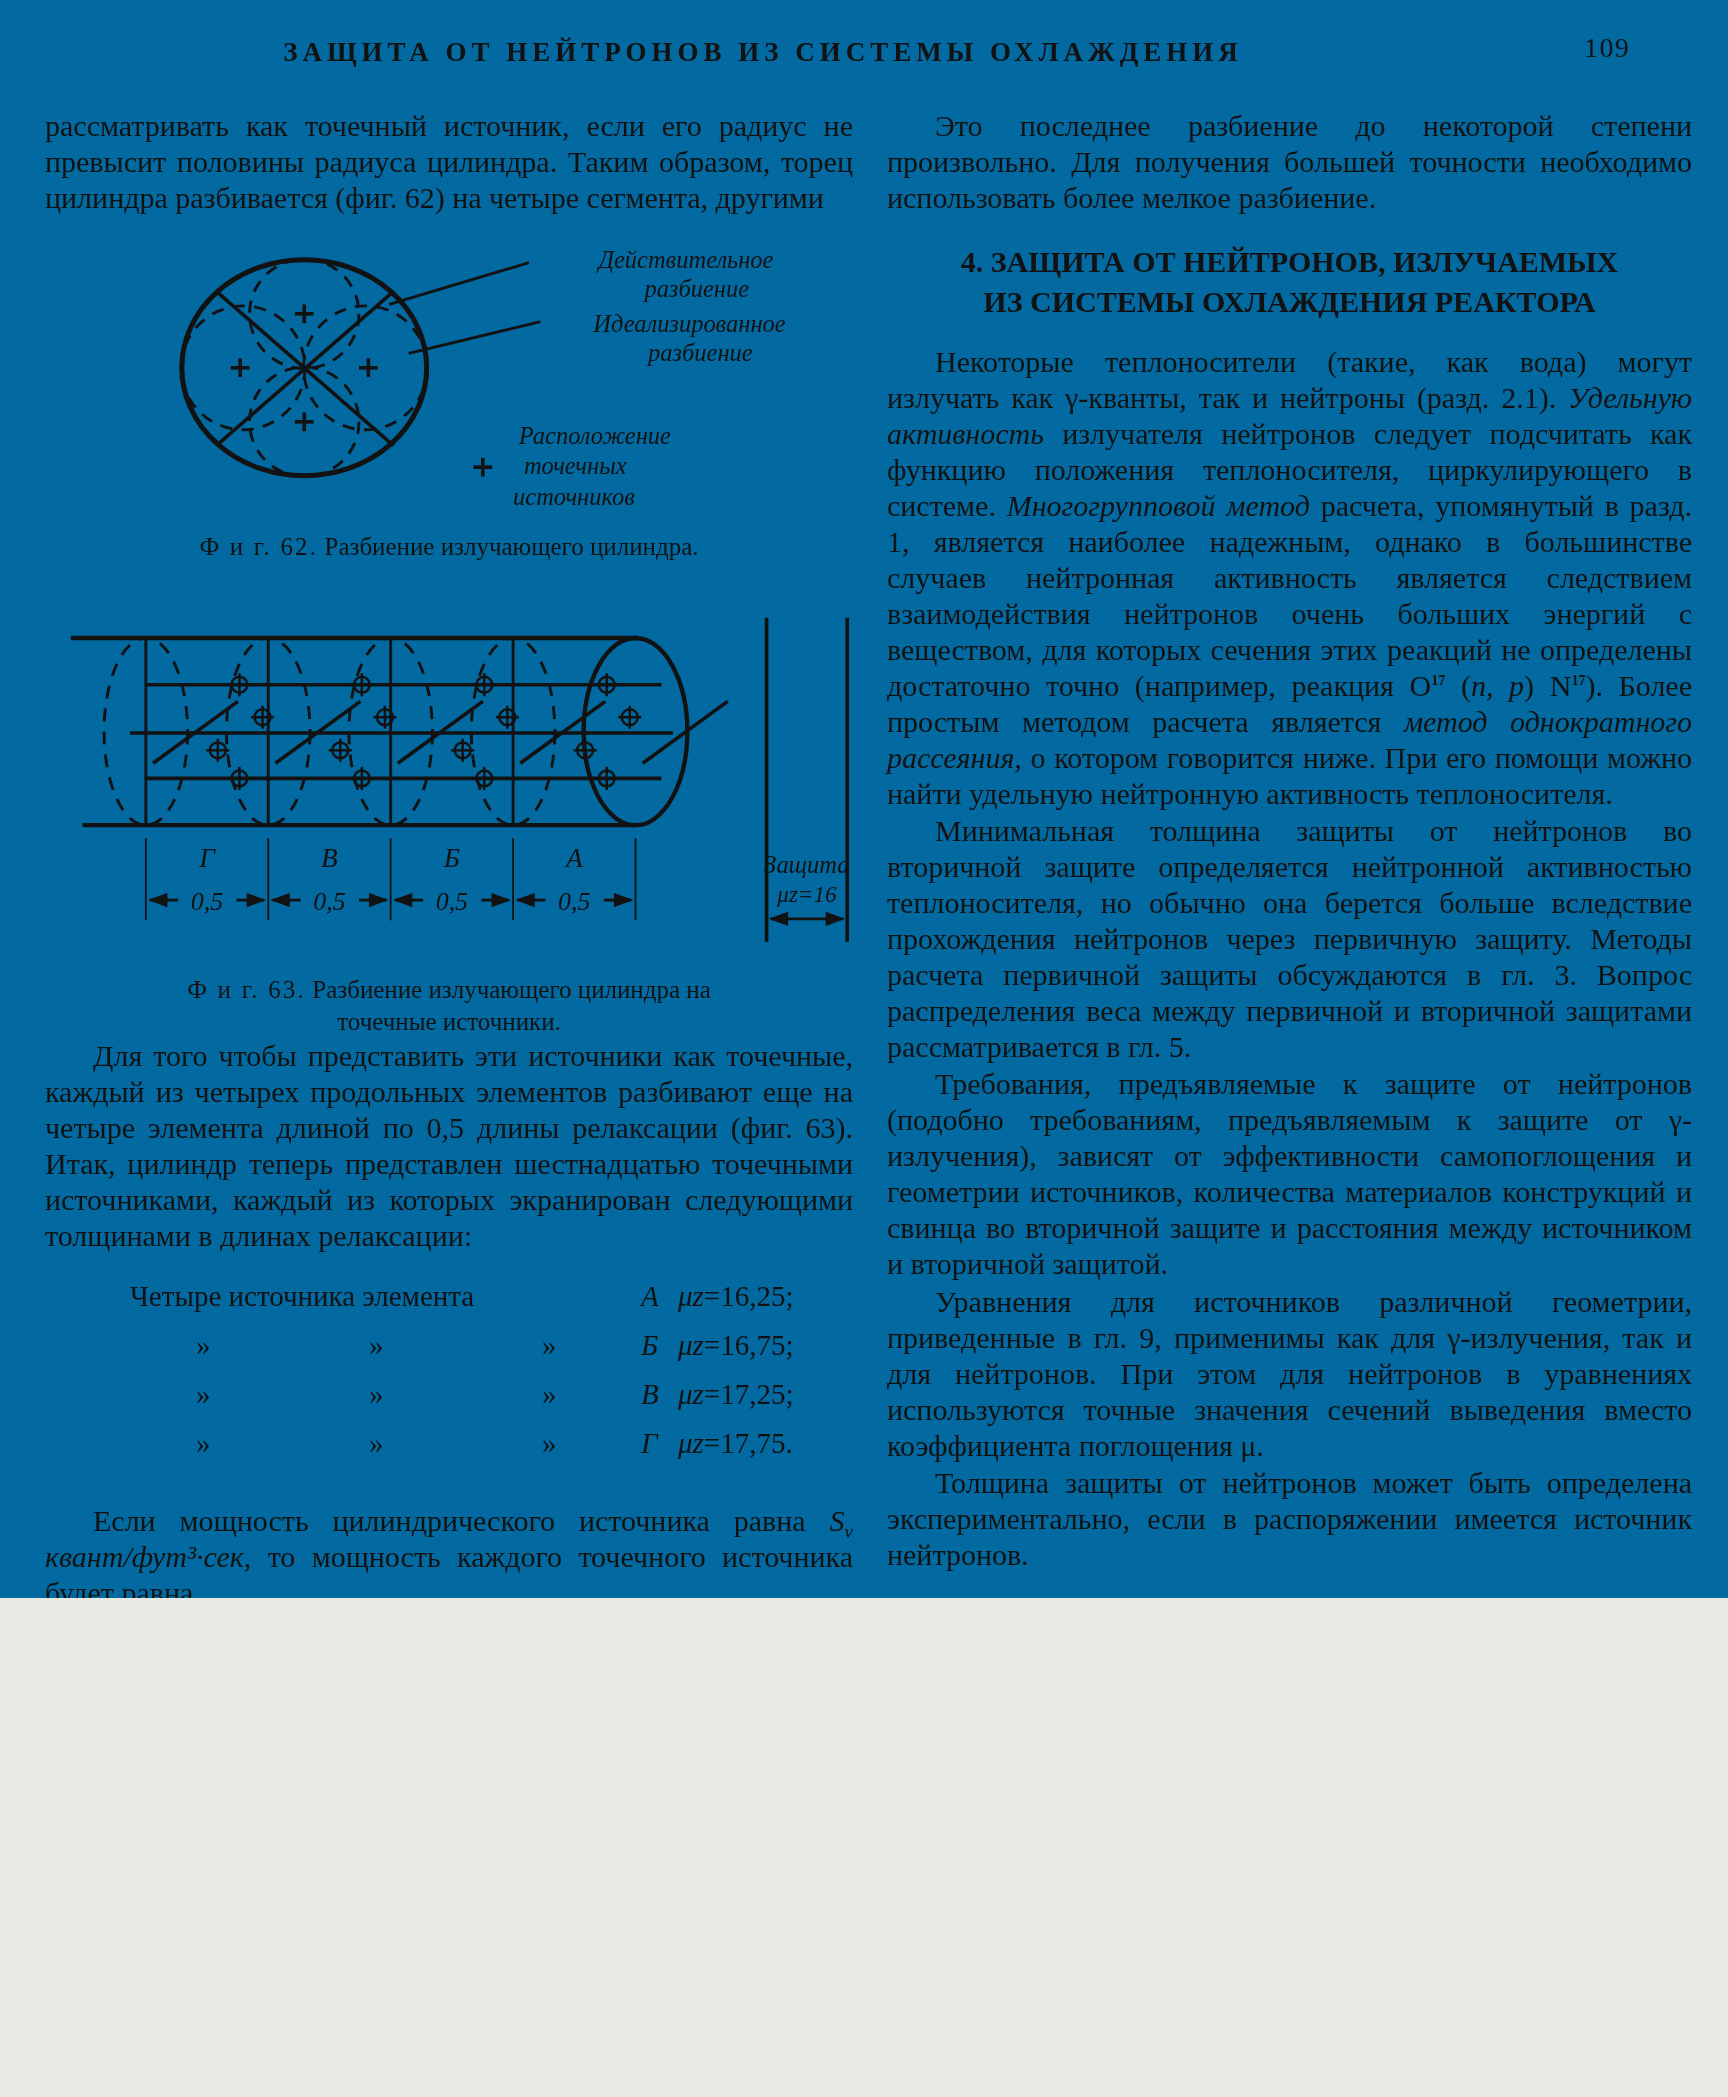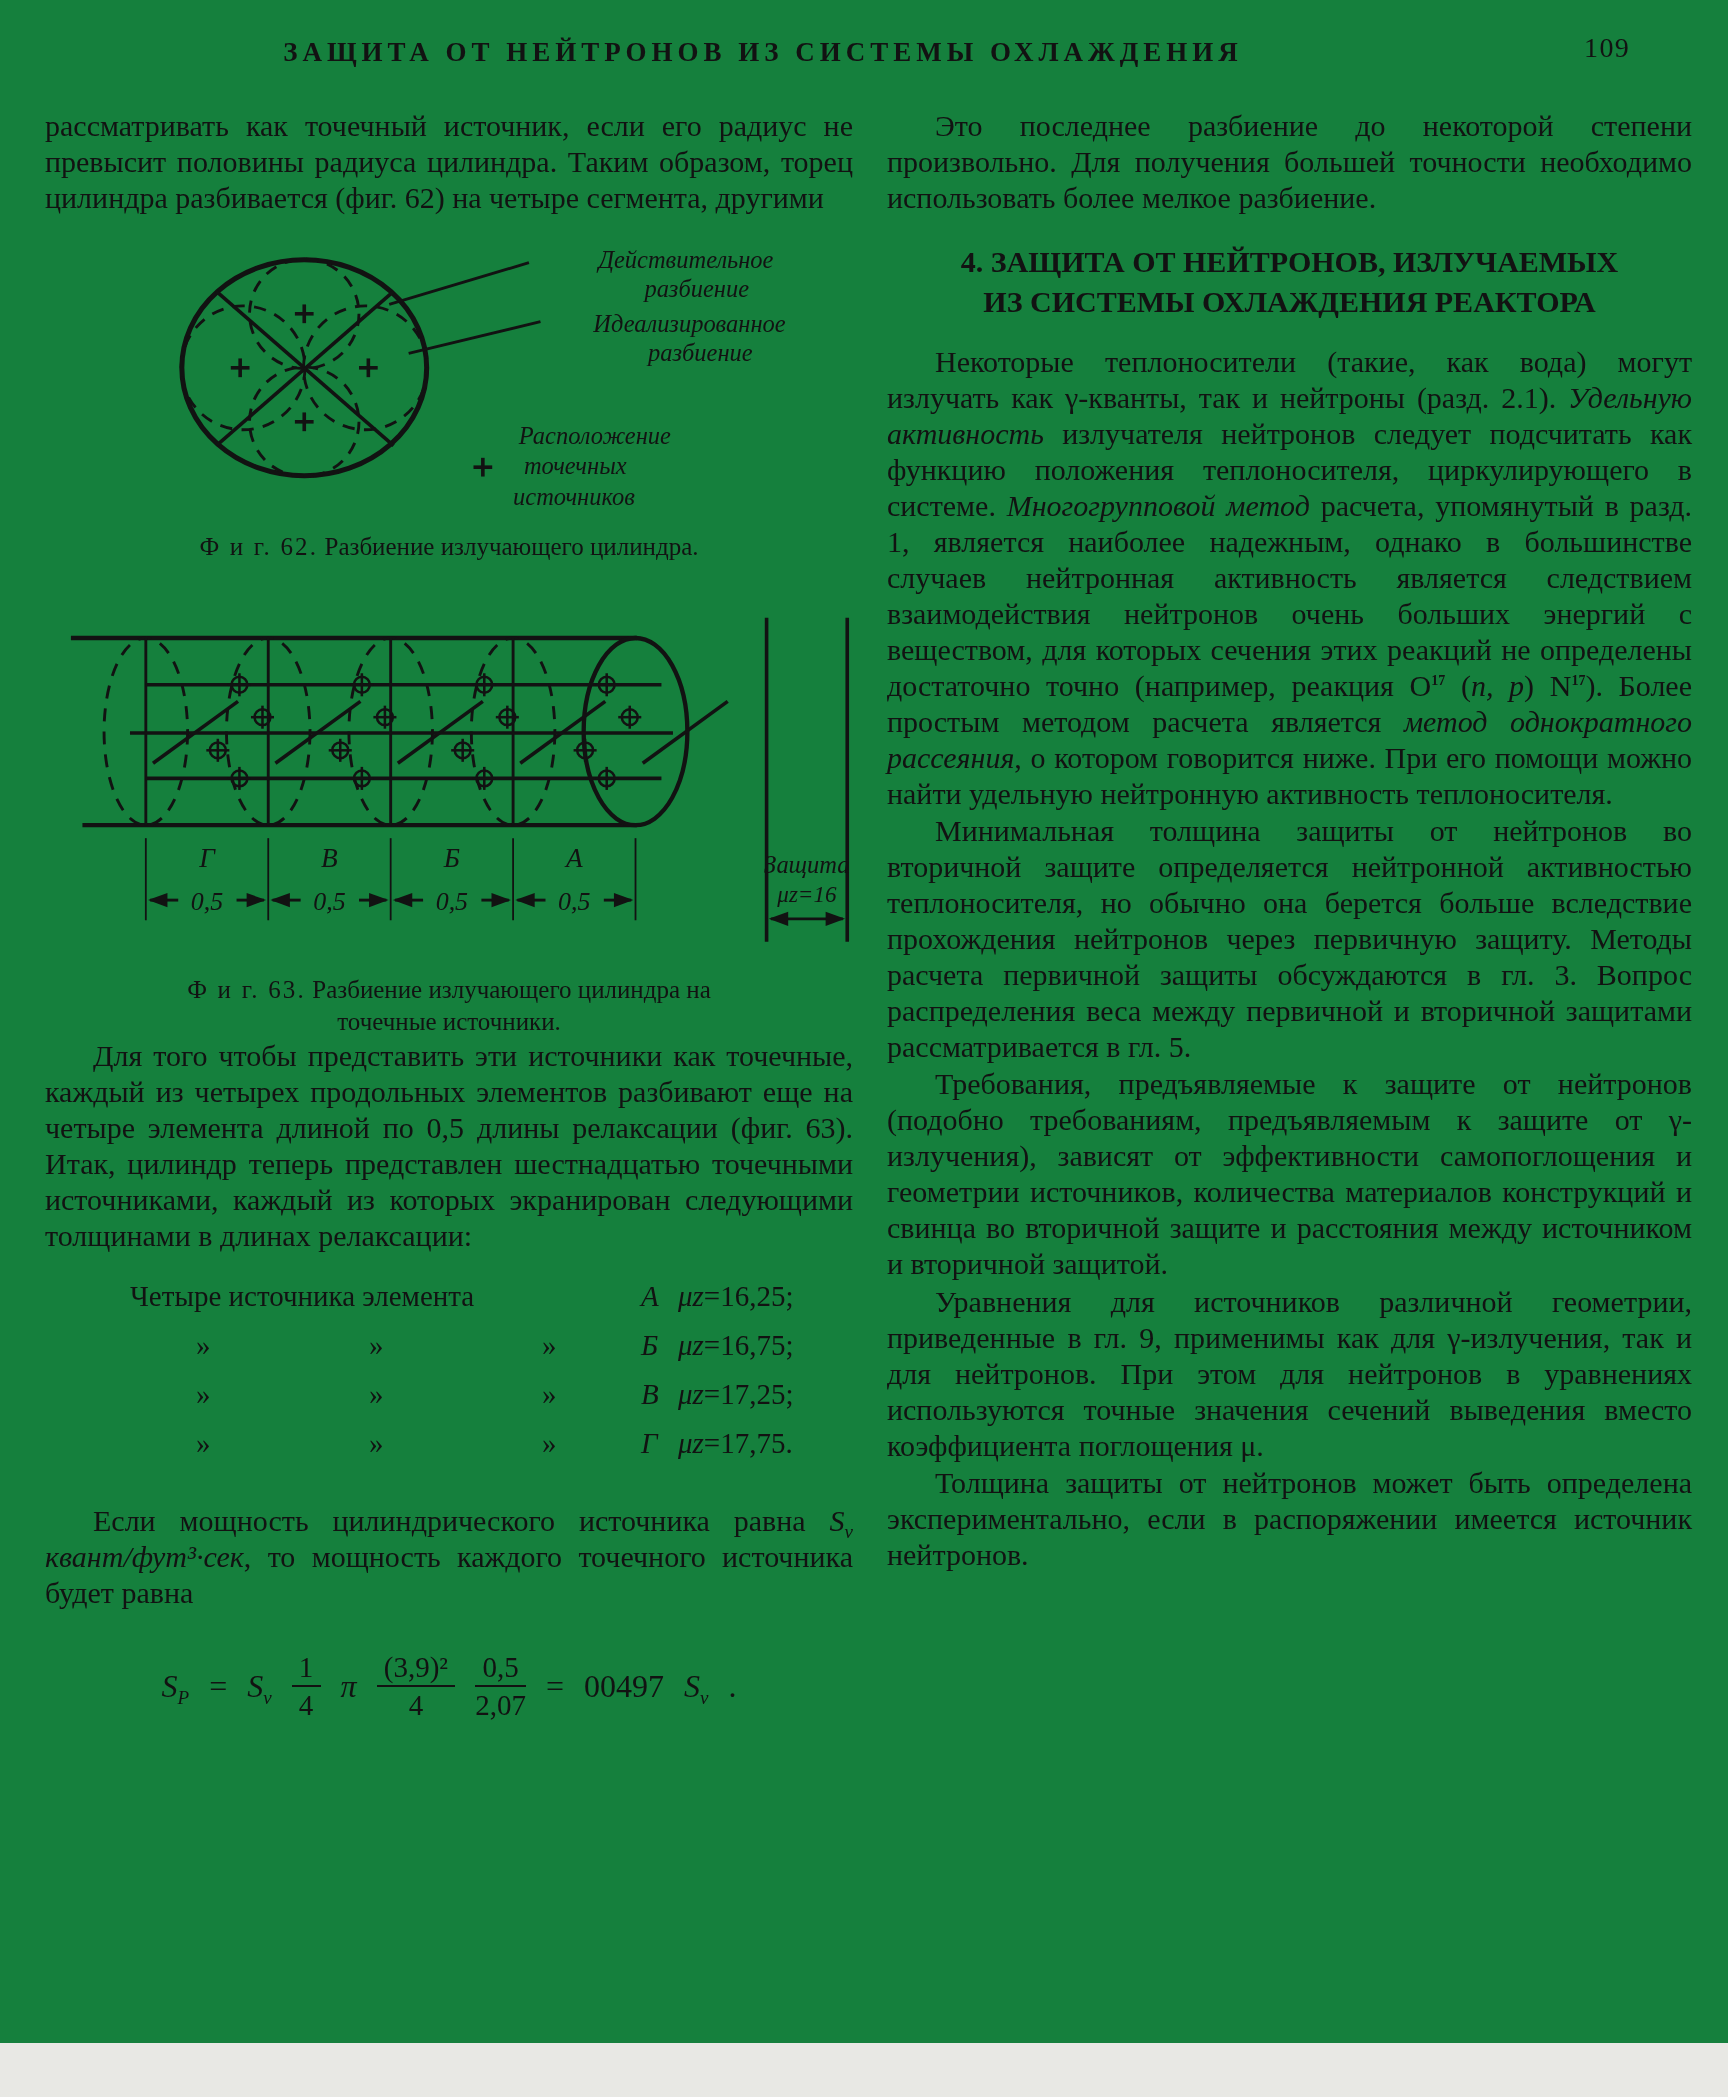--- a/index.html
+++ b/index.html
@@ -1,19 +1,19 @@
 <!DOCTYPE html>
 <html style="font-size:11.5px"><head>
 <meta charset="utf-8">
 <style>
   html,body{margin:0;padding:0;background:#e8e8e4;}
   .page{
     position:relative;
-    width:1728px;height:2043px;
-    background:#15803d;
+    width:1728px;height:1598px;
+    background:#0369a1;
     font-family:"Liberation Serif", serif;
     color:#121212;
     overflow:hidden;
   }
   .running-head{
     position:absolute;top:37px;left:0;width:1526px;
     text-align:center;
     font-size:27px;font-weight:bold;letter-spacing:5px;
   }
   .page-number{

